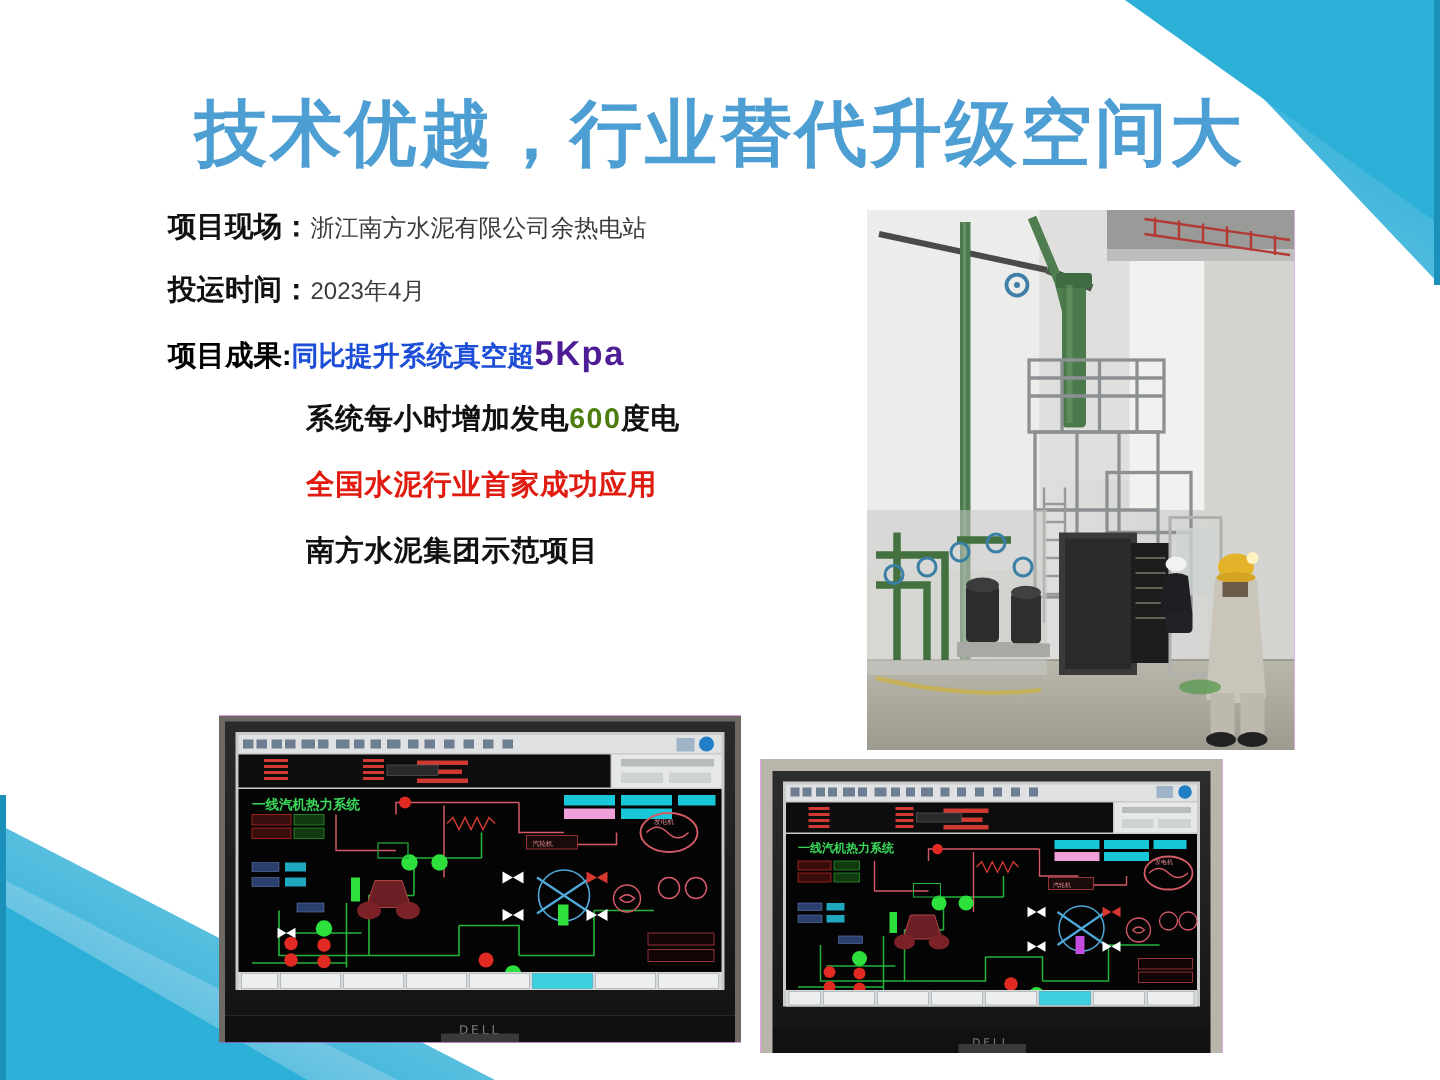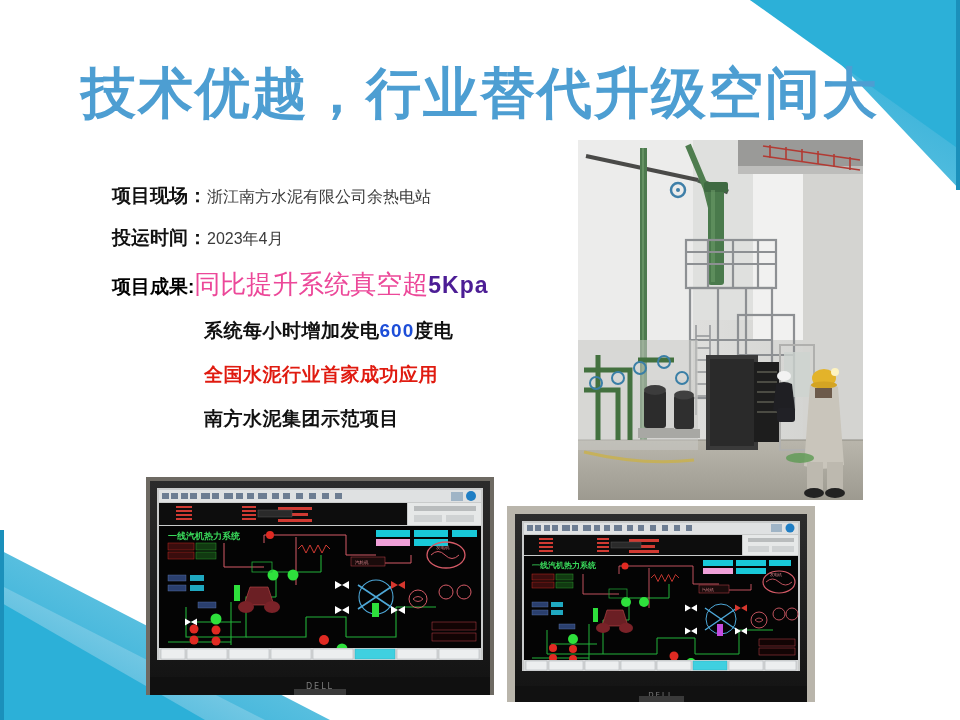--- a/index.html
+++ b/index.html
@@ -13,39 +13,39 @@
 
   
   .deco{position:absolute;pointer-events:none;}
   .deco-tr{top:0;right:0;width:330px;height:190px;}
   .deco-bl{bottom:0;left:0;width:330px;height:190px;}
 
   
   .title{
     position:absolute;left:0;right:0;top:62px;
     text-align:center;
-    font-size:55px;line-height:1.15;
+    font-size:48px;line-height:1.15;
     font-weight:700;
     letter-spacing:2px;
     color:#4d9ed2;
     font-family:"DejaVu Sans","Liberation Sans",sans-serif;
   }
 
   
-  .textblock{position:absolute;left:112px;top:138px;width:470px;margin-top:45px;}
+  .textblock{position:absolute;left:112px;top:138px;width:470px;}
   .tline{display:block;white-space:nowrap;margin-bottom:16px;}
   .tline .lbl{font-weight:700;color:#111;font-size:19px;letter-spacing:0px;}
   .tline .val{font-weight:400;color:#3b3b3b;font-size:16px;}
   .tline.res .lbl{font-weight:700;color:#000000;font-size:19px;}
-  .tline.res .val{font-weight:400;color:#ec4899;font-size:26px;}
+  .tline.res .val{font-weight:700;color:#1d4ed8;font-size:18px;}
   .tline .hot{color:#4c1d95;font-weight:700;font-size:23px;letter-spacing:1px;}
 
   .tindent{display:block;white-space:nowrap;margin:0 0 18px 92px;
            font-weight:700;font-size:19px;color:#111;letter-spacing:0.5px;}
-  .tindent .hot{color:#1d4ed8;letter-spacing:1px;}
+  .tindent .hot{color:#4d7c0f;letter-spacing:1px;}
   .tindent.allred{color:#e01b10;}
 
   
   .photo{position:absolute;overflow:hidden;background:#d946ef;}
   .photo-main{left:578px;top:140px;width:285px;height:360px;}
   .mon1{left:146px;top:477px;width:348px;height:218px;}
   .mon2{left:507px;top:506px;width:308px;height:196px;}
   .photo svg{display:block;width:100%;height:100%;}
 </style>
 </head>

